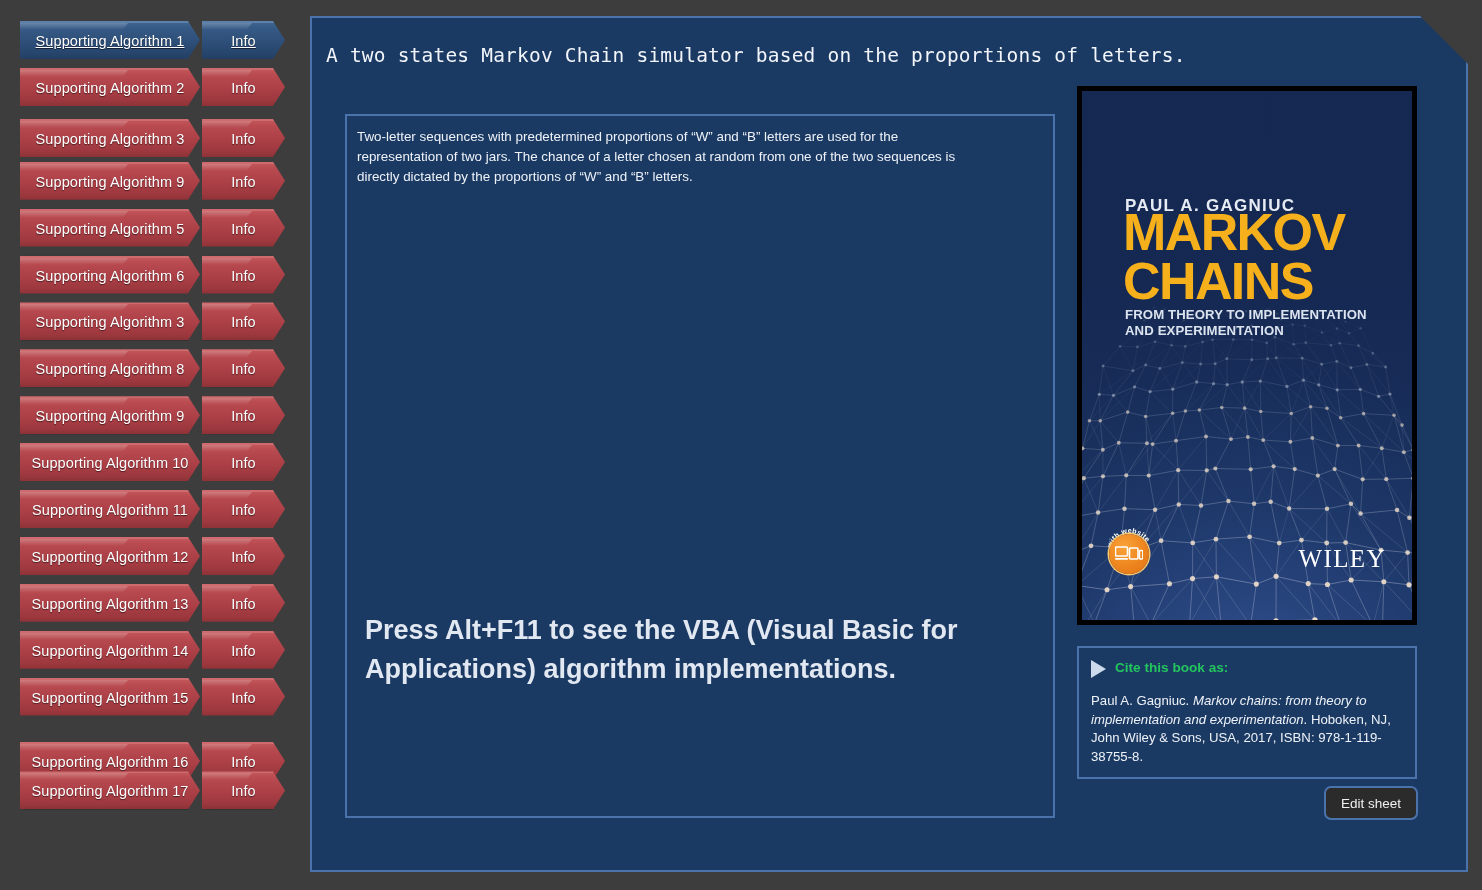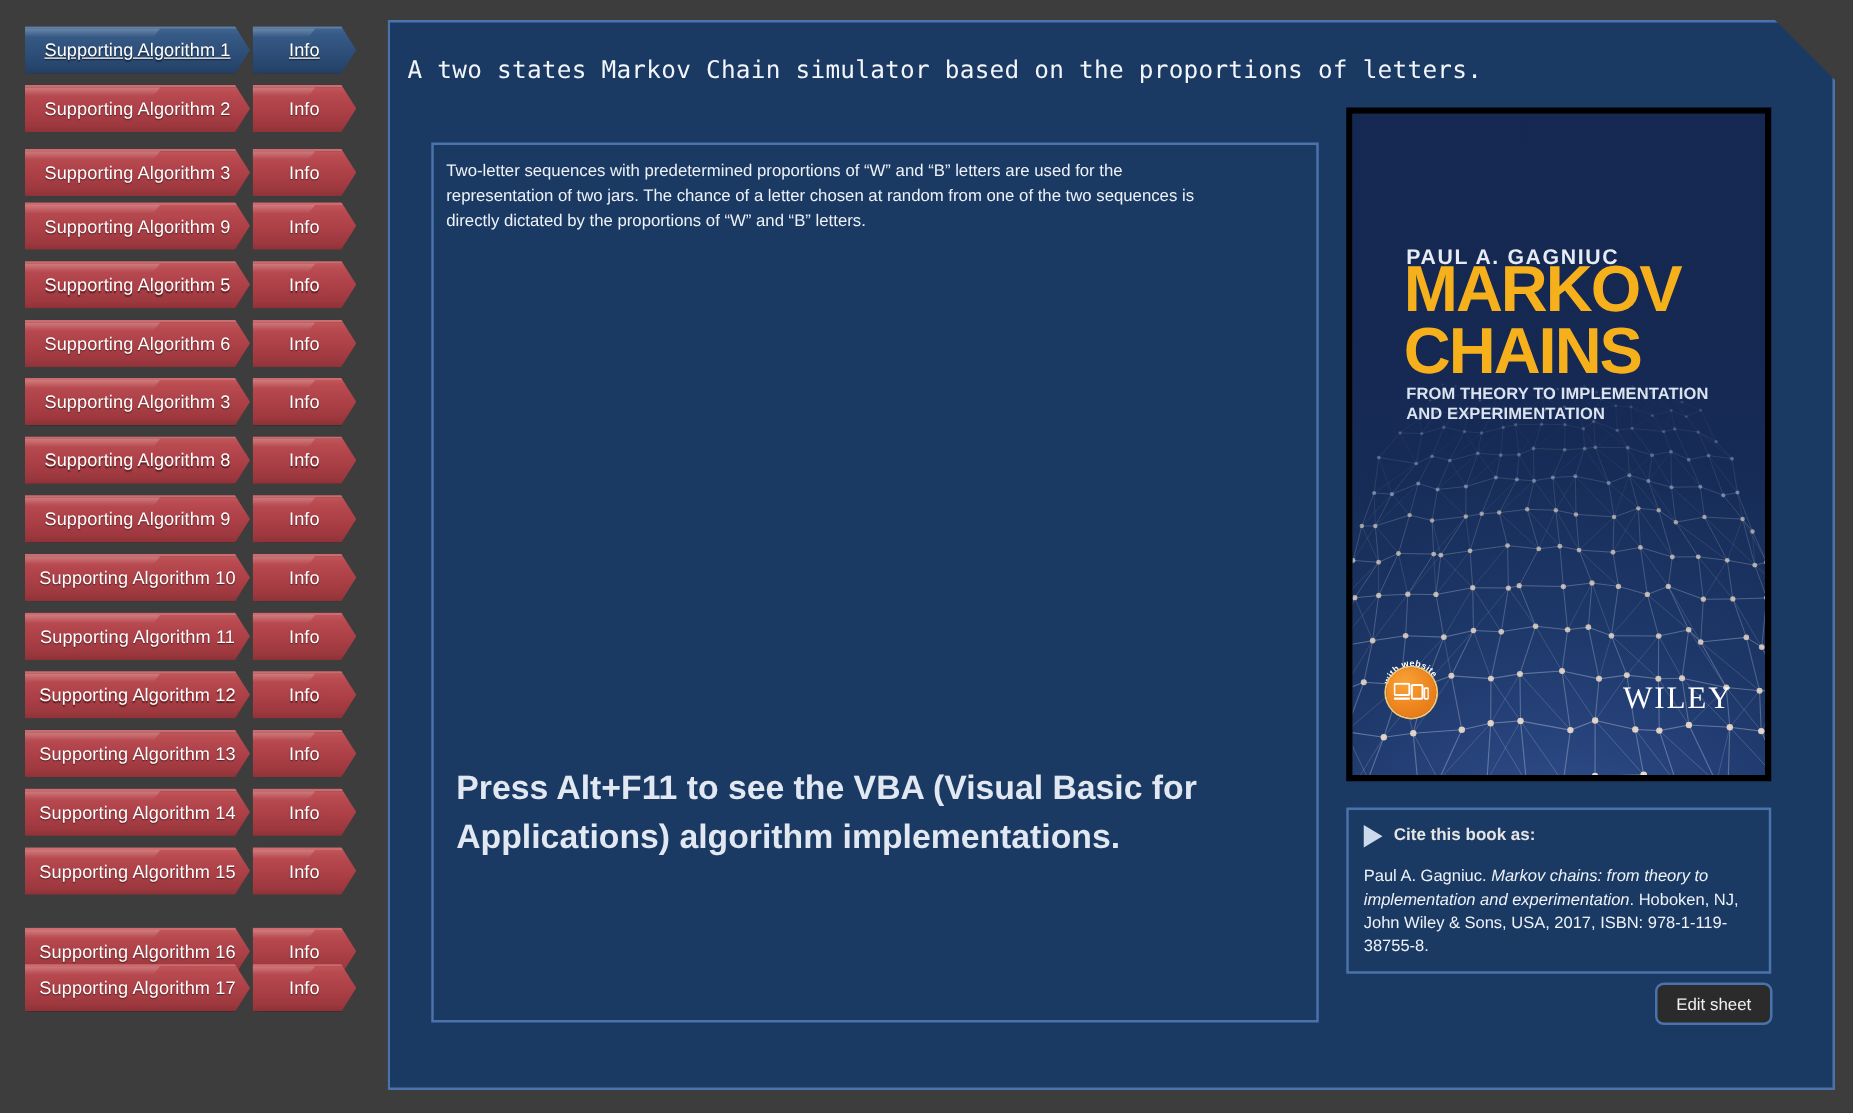--- a/index.html
+++ b/index.html
@@ -233,21 +233,21 @@
     position: absolute;
     left: 765px; top: 628px;
     width: 340px; height: 133px;
     border: 2px solid #4a72ab;
   }
   #cite-head {
     position: absolute;
     left: 36px; top: 12px;
     font-size: 13.6px;
     font-weight: bold;
-    color: #e5e5e5;
+    color: #22c55e;
   }
   #cite-tri {
     position: absolute;
     left: 12px; top: 12px;
     width: 0; height: 0;
     border-left: 15px solid #cddaeb;
     border-top: 9px solid transparent;
     border-bottom: 9px solid transparent;
   }
   #cite-body {

